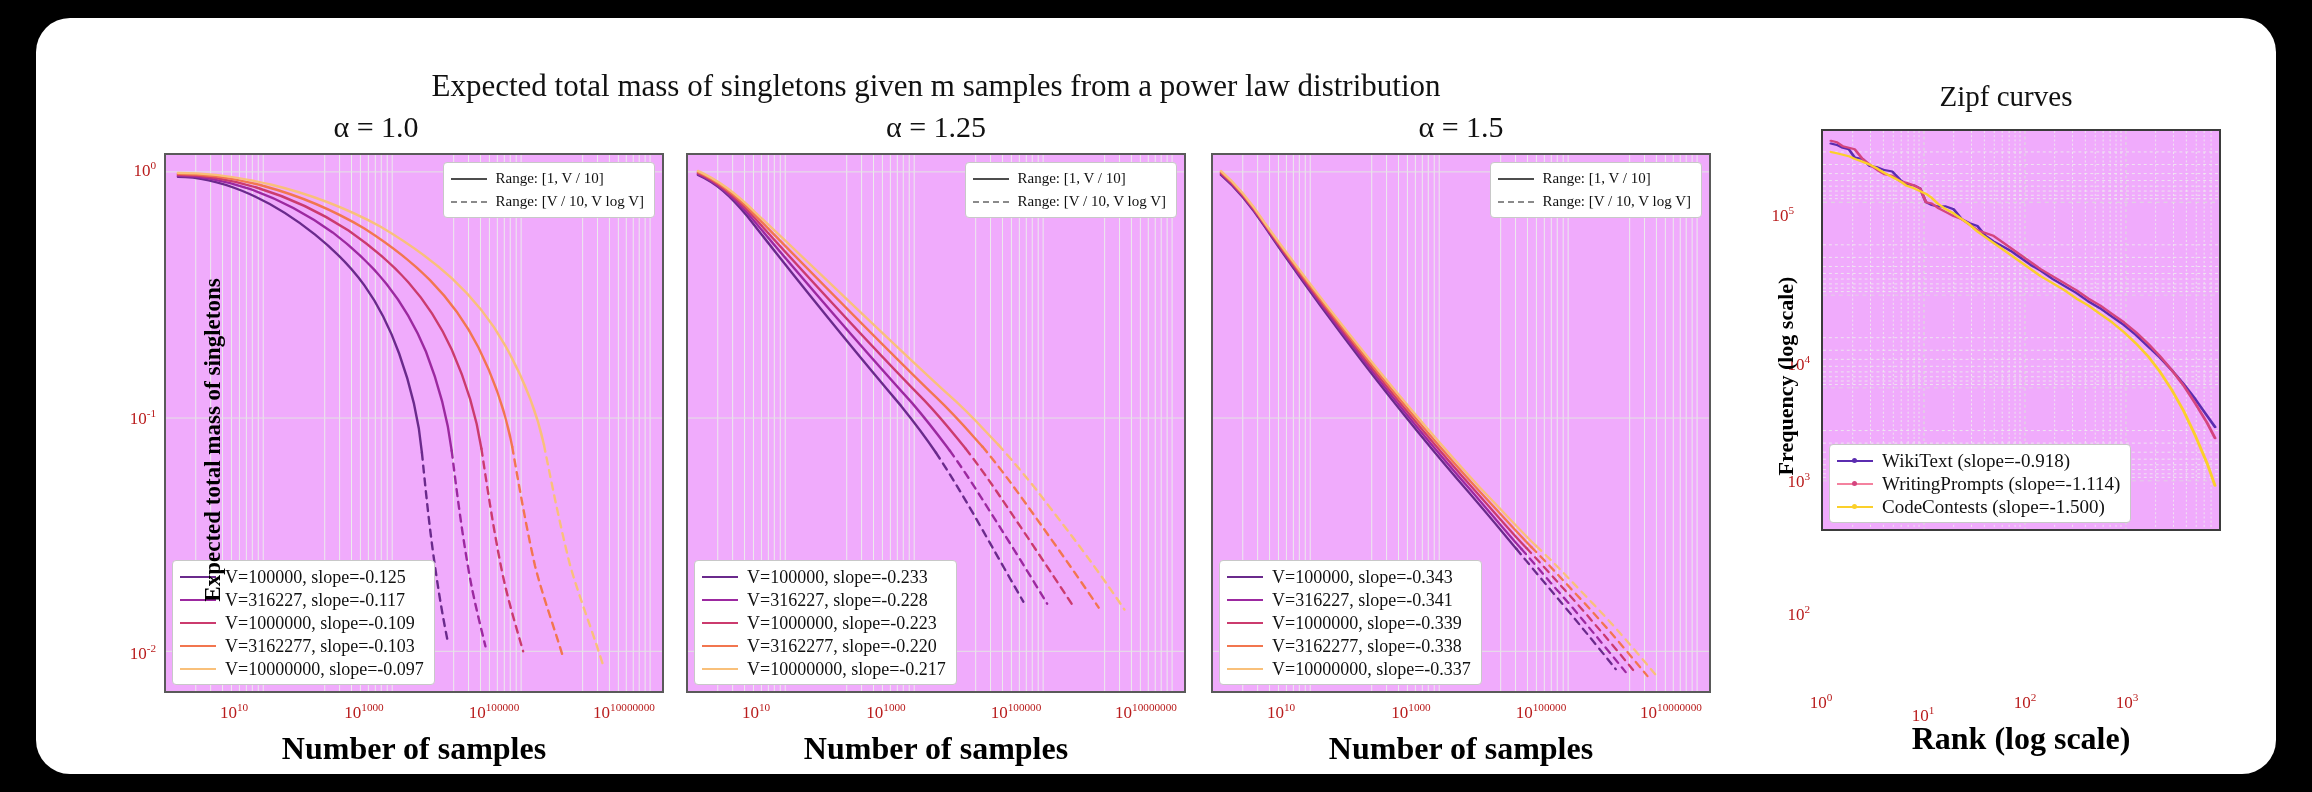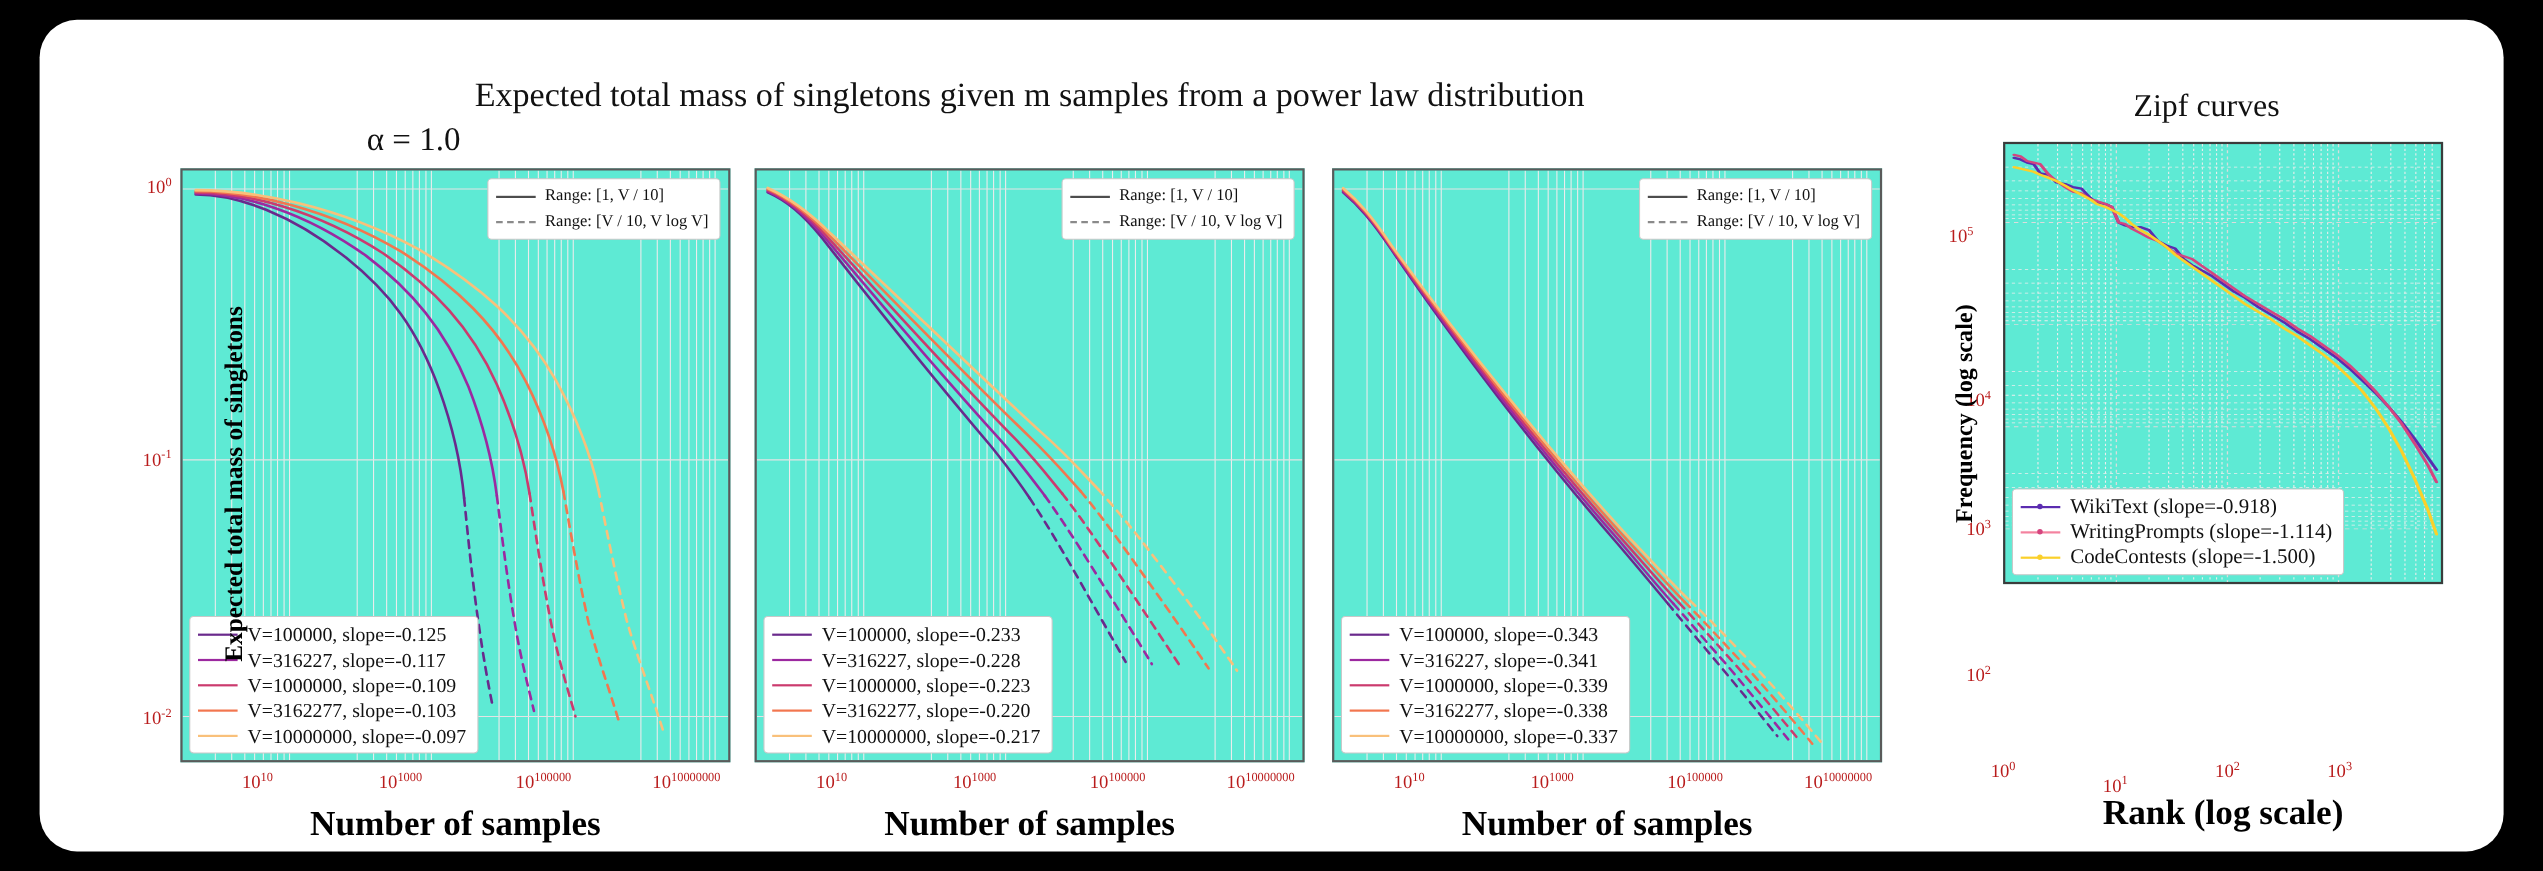--- a/index.html
+++ b/index.html
@@ -39,21 +39,21 @@
     left: 1760px; top: 62px;
     width: 420px;
     text-align: center;
     font-size: 29px;
     color: #111111;
   }
 
   
   .axes {
     position: absolute;
-    background: #5eead4;
+    background: #f0abfc;
     border: 2px solid #5a5a5a;
     overflow: hidden;
   }
   .axes.zipf { border: 2px solid #3b3b3b; }
 
   .plot-svg { position: absolute; left: 0; top: 0; width: 100%; height: 100%; display:block; }
 
   
   .tick {
     position: absolute;
@@ -229,20 +229,21 @@
   <div class="tick y" style="left:58px; top:152px; width:62px;">10<sup>0</sup></div>
   <div class="tick y" style="left:58px; top:400px; width:62px;">10<sup>-1</sup></div>
   <div class="tick y" style="left:58px; top:635px; width:62px;">10<sup>-2</sup></div>
 
   <div class="tick x" style="left:198px; top:683px;">10<sup>10</sup></div>
   <div class="tick x" style="left:328px; top:683px;">10<sup>1000</sup></div>
   <div class="tick x" style="left:458px; top:683px;">10<sup>100000</sup></div>
   <div class="tick x" style="left:588px; top:683px;">10<sup>10000000</sup></div>
   <div class="xlabel" style="left:128px; top:712px; width:500px;">Number of samples</div>
 
+  <div class="panel-title" style="left:650px; width:500px;">α = 1.25</div>
 
   <div class="axes" id="axes2" style="left:650px; top:135px; width:500px; height:540px;">
     <svg class="plot-svg" viewBox="0 0 500 540" preserveAspectRatio="none">
       <g stroke="#ececec" stroke-width="1">
         <line x1="30" y1="0" x2="30" y2="540"></line>
           <line x1="45" y1="0" x2="45" y2="540"></line>
         <line x1="57" y1="0" x2="57" y2="540"></line>
           <line x1="66" y1="0" x2="66" y2="540"></line>
         <line x1="74" y1="0" x2="74" y2="540"></line>
           <line x1="81" y1="0" x2="81" y2="540"></line>
@@ -328,20 +329,21 @@
       </div>
     </div>
   </div>
 
   <div class="tick x" style="left:720px; top:683px;">10<sup>10</sup></div>
   <div class="tick x" style="left:850px; top:683px;">10<sup>1000</sup></div>
   <div class="tick x" style="left:980px; top:683px;">10<sup>100000</sup></div>
   <div class="tick x" style="left:1110px; top:683px;">10<sup>10000000</sup></div>
   <div class="xlabel" style="left:650px; top:712px; width:500px;">Number of samples</div>
 
+  <div class="panel-title" style="left:1175px; width:500px;">α = 1.5</div>
 
   <div class="axes" id="axes3" style="left:1175px; top:135px; width:500px; height:540px;">
     <svg class="plot-svg" viewBox="0 0 500 540" preserveAspectRatio="none">
       <g stroke="#ececec" stroke-width="1">
         <line x1="30" y1="0" x2="30" y2="540"></line>
           <line x1="45" y1="0" x2="45" y2="540"></line>
         <line x1="57" y1="0" x2="57" y2="540"></line>
           <line x1="66" y1="0" x2="66" y2="540"></line>
         <line x1="74" y1="0" x2="74" y2="540"></line>
           <line x1="81" y1="0" x2="81" y2="540"></line>

